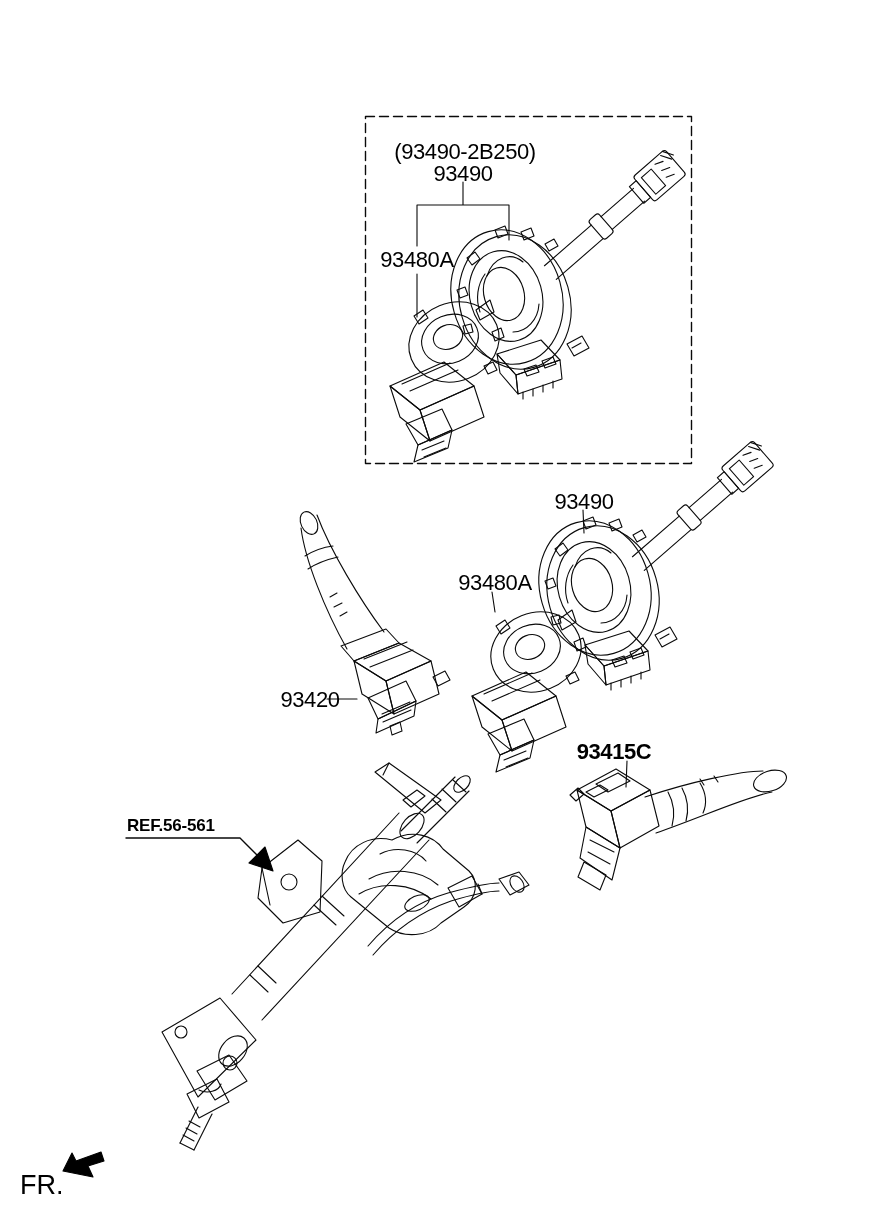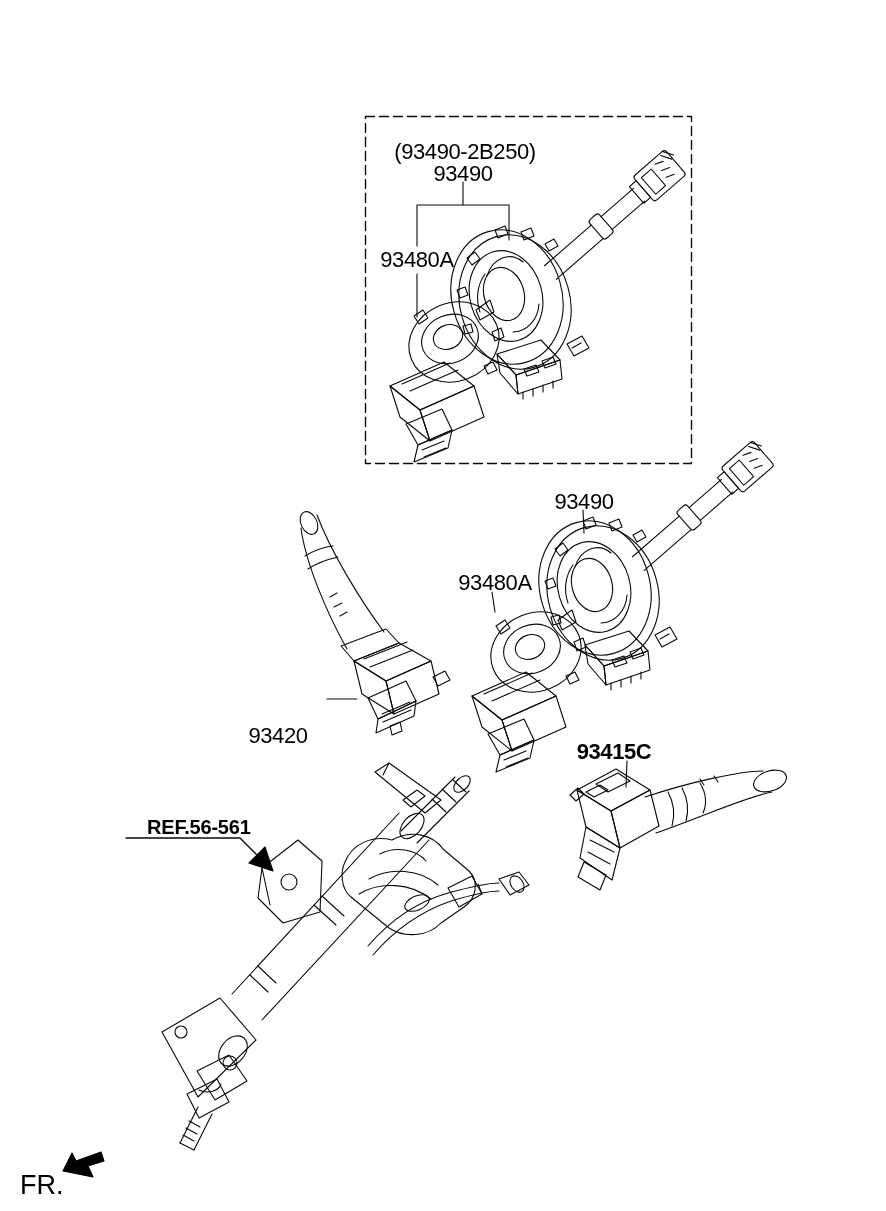--- a/index.html
+++ b/index.html
@@ -8,21 +8,21 @@
     font-family:"Liberation Sans","DejaVu Sans",sans-serif;
     -webkit-font-smoothing:antialiased;
   }
   #stage{position:absolute;inset:0;width:886px;height:1211px;text-align:center;}
   svg{position:absolute;left:0;top:0;}
   .lbl{
     position:absolute;color:#000;font-size:22px;letter-spacing:-0.4px;
     white-space:nowrap;line-height:1;
   }
   .lbl.centered{transform:translateX(-50%);}
-  .lbl.ref{font-weight:bold;font-size:20px;letter-spacing:-0.2px;margin-left:20px;}
+  .lbl.ref{font-weight:bold;font-size:17px;letter-spacing:-0.2px;}
   .lbl.fr{font-weight:normal;font-size:27px;letter-spacing:0;}
 </style>
 </head>
 <body>
 
 <div id="stage">
 
 <svg width="886" height="1211" viewBox="0 0 886 1211">
   <defs>
 
@@ -182,20 +182,20 @@
   </g>
 </svg>
 
 <div class="lbl centered" style="left:465px;top:141px;">(93490-2B250)</div>
 <div class="lbl centered" style="left:463px;top:163px;">93490</div>
 <div class="lbl centered" style="left:417px;top:249px;">93480A</div>
 
 <div class="lbl centered" style="left:584px;top:491px;">93490</div>
 <div class="lbl centered" style="left:495px;top:572px;">93480A</div>
 
-<div class="lbl centered" style="left:278px;top:689px;margin-top:36px;">93420</div>
+<div class="lbl centered" style="left:310px;top:689px;">93420</div>
 <div class="lbl centered" style="left:614px;top:741px;font-weight:bold;">93415C</div>
 
 <div class="lbl ref" style="left:127px;top:817px;">REF.56-561</div>
 
 <div class="lbl fr" style="left:20px;top:1172px;">FR.</div>
 
 </div>
 
 </body></html>

